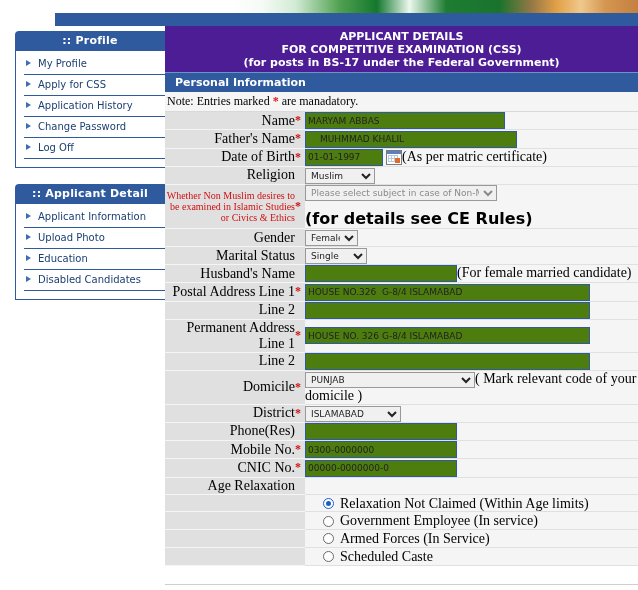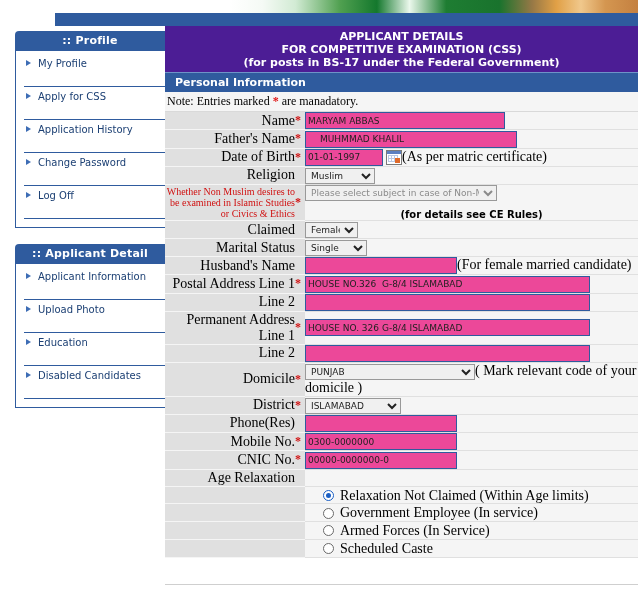--- a/index.html
+++ b/index.html
@@ -47,21 +47,21 @@
     position:absolute;right:-15px;top:0;width:0;height:0;
     border-style:solid;border-width:0 0 20px 15px;
     border-color:transparent transparent #2f5b9e transparent;
   }
   .panel-body{
     border:1px solid #2f5b9e;border-top:none;background:#fff;
     padding:3px 8px 8px 8px;width:148px;
   }
   .menu-item{
     position:relative;border-bottom:1px solid #2f5b9e;
-    padding:4px 0 16px 14px;
+    padding:4px 0 4px 14px;
     font-family:"DejaVu Sans", sans-serif;font-size:10px;color:#1b3f73;
     line-height:12px;cursor:pointer;
   }
   .menu-item:last-child{}
   .menu-item .arrow{
     position:absolute;left:2px;top:6px;width:0;height:0;
     border-style:solid;border-width:3.5px 0 3.5px 5px;
     border-color:transparent transparent transparent #3e6db5;
   }
 
@@ -93,33 +93,33 @@
   td.lab.red{color:#d01010;font-size:10px;font-family:"Liberation Serif",serif;line-height:11px;}
   td.star{
     width:10px;background:#e0e0e0;text-align:left;color:#d01010;
     font-weight:bold;font-size:12px;border-bottom:1px solid #f5f5f5;
   }
   td.fld{
     background:#f5f5f5;padding:2px 0 2px 4px;
     border-bottom:1px solid #e0e0e0;font-size:14px;
   }
   input.t{
-    border:1px solid #2f5b9e;background:#ec4899;height:13px;
+    border:1px solid #2f5b9e;background:#4d7c0f;height:13px;
     font-family:"DejaVu Sans", sans-serif;font-size:9px;color:#222;
     padding:1px 2px;vertical-align:middle;box-sizing:content-box;
   }
   input.t.ro{background:#ececec;color:#444;}
   select.s{
     border:1px solid #999;background:#f0f0f0;height:16px;
     font-family:"DejaVu Sans", sans-serif;font-size:9px;color:#222;
     vertical-align:middle;padding:0 1px;
   }
   select.s.dis{color:#8a8a8a;background:#f0f0f0;}
   .hint{font-size:14px;font-family:"Liberation Serif",serif;}
-  .hint.small{font-size:10px;font-family:"DejaVu Sans",sans-serif;font-weight:bold;text-align:center;}
+  .hint.small{font-size:16px;font-family:"DejaVu Sans",sans-serif;font-weight:bold;}
   .calicon{
     display:inline-block;width:14px;height:13px;vertical-align:middle;
     background:#fff;border:1px solid #7a7a7a;margin:0 0 0 3px;position:relative;
   }
   .calicon:before{
     content:"";position:absolute;left:0;top:0;right:0;height:3px;background:#5b7fc0;
   }
   .calicon:after{
     content:"";position:absolute;right:1px;bottom:1px;width:5px;height:5px;background:#e06a2a;
   }
@@ -266,21 +266,21 @@
         <td class="star">*</td>
         <td class="fld">
           <select class="s dis" style="width:192px">
             <option>Please select subject in case of Non-Muslims</option>
           </select>
           <div class="hint small" style="margin-top:8px">(for details see CE Rules)</div>
         </td>
       </tr>
 
       <tr>
-        <td class="lab">Claimed</td>
+        <td class="lab">Gender</td>
         <td class="star"></td>
         <td class="fld">
           <select class="s" style="width:53px">
             <option>Female</option>
           </select>
         </td>
       </tr>
 
       <tr>
         <td class="lab">Marital Status</td>

